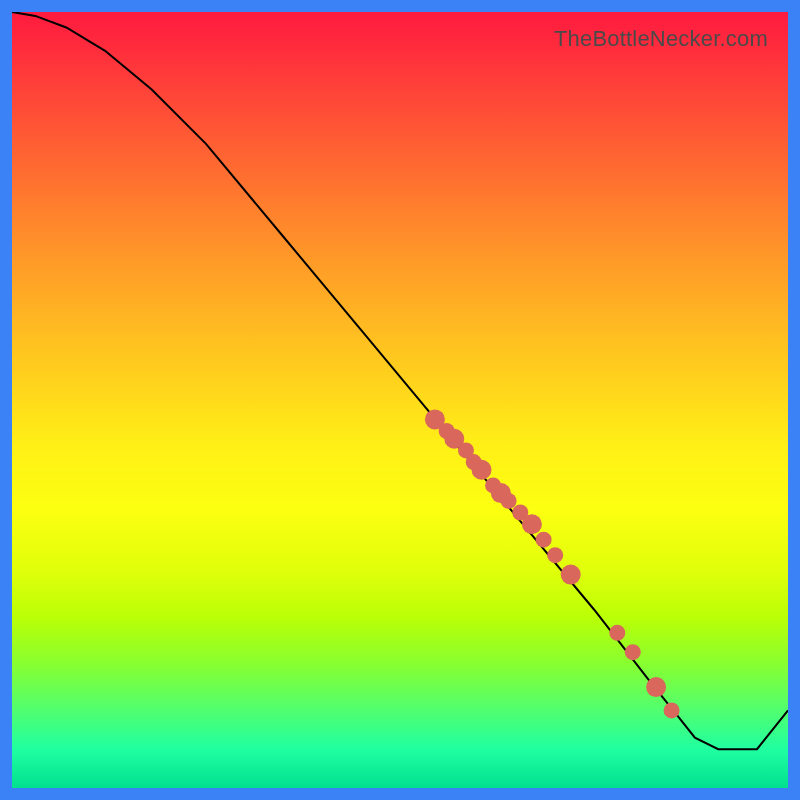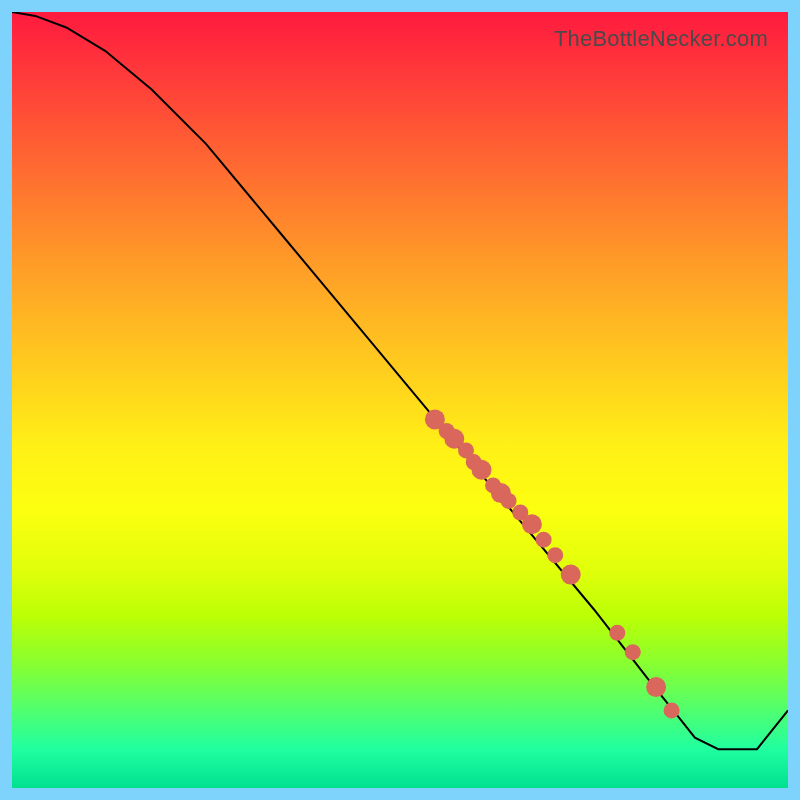--- a/index.html
+++ b/index.html
@@ -1,20 +1,20 @@
 <!DOCTYPE html>
 <html><head>
 <meta charset="utf-8">
 <style>
   * { margin: 0; padding: 0; box-sizing: border-box; }
   body { width: 800px; height: 800px; overflow: hidden; background: #000; }
   .outer {
     width: 800px;
     height: 800px;
-    background: #7dd3fc;
+    background: #3b82f6;
     position: relative;
   }
   .plot {
     position: absolute;
     left: 12px;
     top: 12px;
     width: 776px;
     height: 776px;
     background: linear-gradient(to bottom,
       #ff1a3f 0%,

